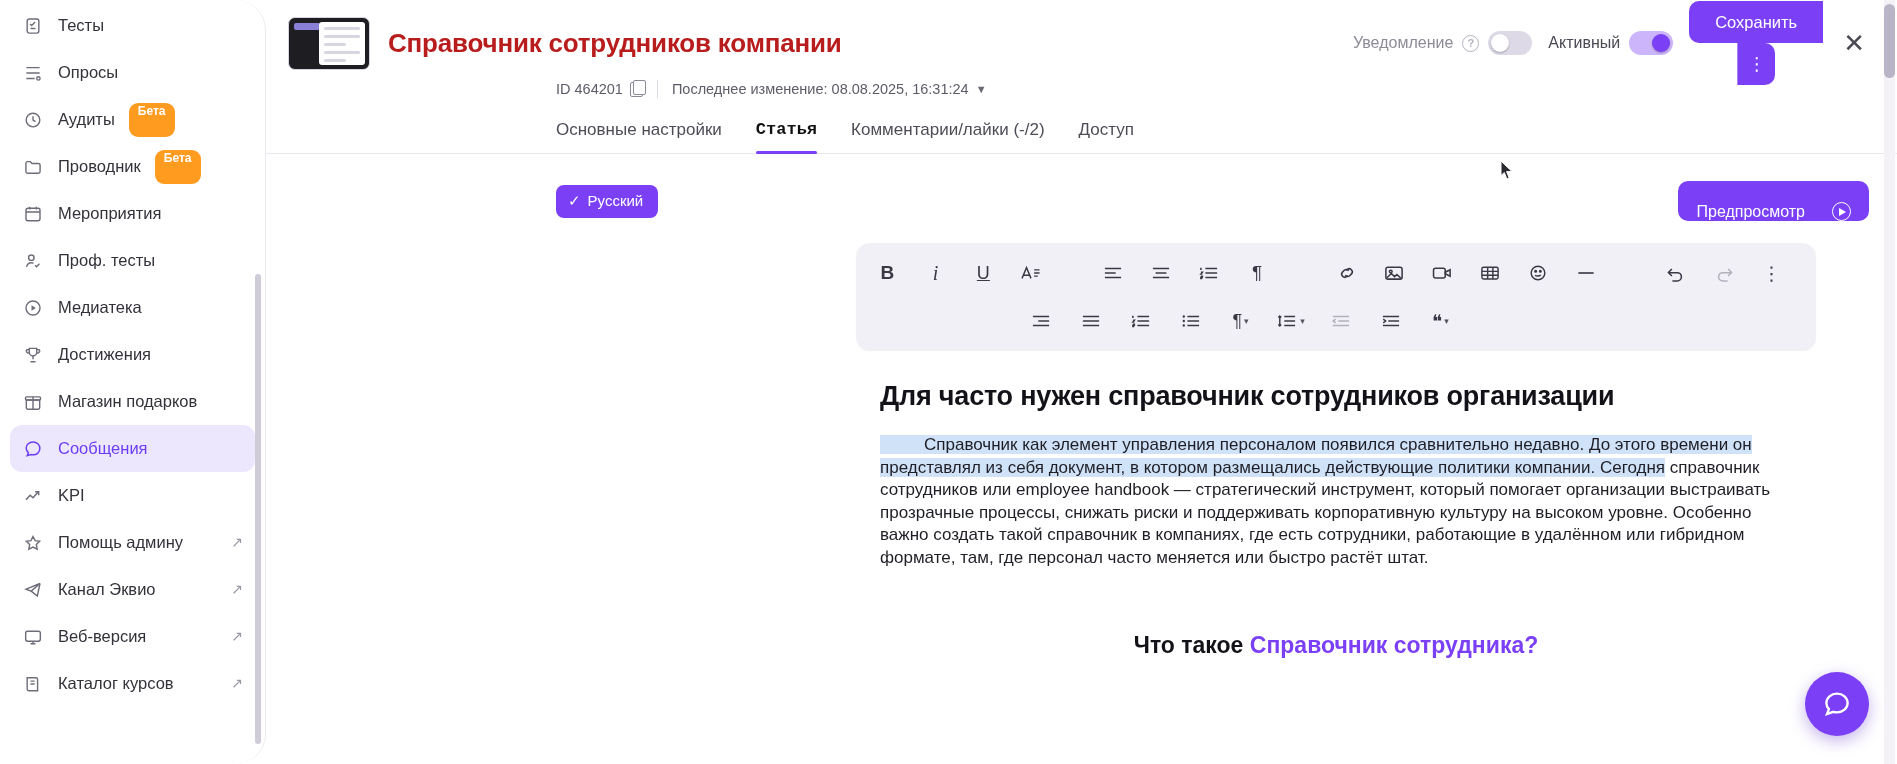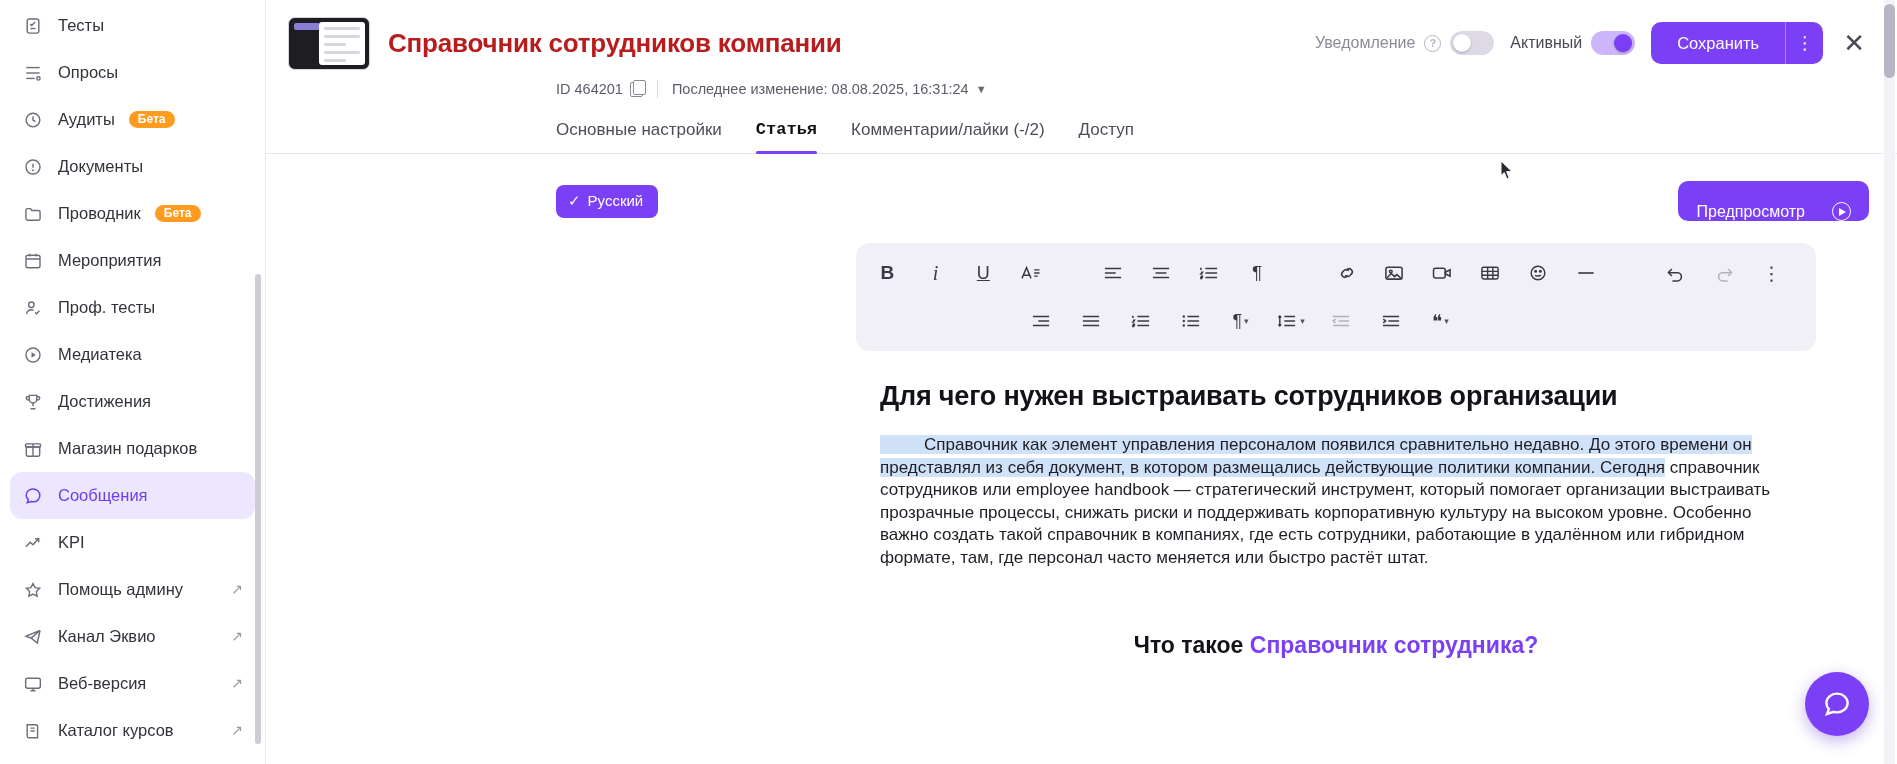--- a/index.html
+++ b/index.html
@@ -21,20 +21,21 @@
   
   .sidebar {
     width: 266px;
     height: 764px;
     background: #ffffff;
     border-right: 1px solid #eceaf0;
     position: relative;
     flex: 0 0 266px;
     padding-top: 2px;
     overflow: hidden;
+    border-radius: 30px;
   }
   .nav-item {
     display: flex;
     align-items: center;
     gap: 14px;
     height: 47px;
     margin: 0 10px;
     padding: 0 12px;
     border-radius: 12px;
     cursor: pointer;
@@ -53,21 +54,21 @@
     color: #6c3df4;
     font-weight: 500;
   }
   .nav-item.active .ico { color: #6c3df4; }
   .badge-beta {
     background: #ff9b1f;
     color: #fff;
     font-size: 12px;
     font-weight: 600;
     border-radius: 9px;
-    padding: 2px 9px 3px;
+    padding: 2px 9px 20px;
     line-height: 1;
   }
   .ext-arrow {
     margin-left: auto;
     color: #9a97a5;
     font-size: 14px;
     transform: translateY(-1px);
   }
   .sb-scroll {
     position: absolute;
@@ -417,30 +418,20 @@
       <span class="ico">
         <svg width="20" height="20" viewBox="0 0 24 24" fill="none" stroke="currentColor" stroke-width="1.7">
             <circle cx="12" cy="12" r="8.2"></circle>
             <path d="M12 7.5V12l3 2"></path>
           </svg>
       </span>
       <span>Аудиты</span>
       <span class="badge-beta">Бета</span>
     </div>
 
-    <div class="nav-item">
-      <span class="ico">
-        <svg width="20" height="20" viewBox="0 0 24 24" fill="none" stroke="currentColor" stroke-width="1.7">
-            <circle cx="12" cy="12" r="8.4"></circle>
-            <path d="M12 8v5"></path>
-            <circle cx="12" cy="15.8" r=".4" fill="currentColor"></circle>
-          </svg>
-      </span>
-      <span>Документы</span>
-    </div>
 
     <div class="nav-item">
       <span class="ico">
         <svg width="20" height="20" viewBox="0 0 24 24" fill="none" stroke="currentColor" stroke-width="1.7">
             <path d="M3.5 7.5a2 2 0 0 1 2-2h3.4l1.8 2.2h7.8a2 2 0 0 1 2 2v7.8a2 2 0 0 1-2 2H5.5a2 2 0 0 1-2-2z"></path>
           </svg>
       </span>
       <span>Проводник</span>
       <span class="badge-beta">Бета</span>
     </div>
@@ -585,21 +576,21 @@
           <span class="switch">
               <span class="knob"></span>
             </span>
         </div>
         <div class="toggle-group on">
           <span>Активный</span>
           <span class="switch on">
               <span class="knob"></span>
             </span>
         </div>
-        <div style="display:flex;align-items:center;">
+        <div style="display:flex;align-items:center;flex-direction:column;">
           <button class="btn-save">Сохранить</button>
           <button class="btn-kebab">⋮</button>
         </div>
         <button class="btn-close">✕</button>
       </div>
     </div>
 
     <div class="meta-row">
       <span class="meta-chip">
         <span>ID 464201</span>
@@ -757,21 +748,21 @@
             <svg width="22" height="18" viewBox="0 0 24 20" fill="none" stroke="currentColor" stroke-width="1.7">
                 <path d="M3 5h18M9 10h12M3 15h18"></path>
                 <path d="M3.4 8L6 10l-2.6 2"></path>
               </svg>
           </span>
           <span class="tb-btn" style="font-size:19px;">❝<span class="tb-caret">▾</span></span>
         </div>
       </div>
 
       <div class="doc-body">
-        <h1 class="h-main">Для чего нужен выстраивать сотрудников организации</h1>
+        <h1 class="h-main">Для часто нужен справочник сотрудников организации</h1>
         <p class="para"><span class="sel">Справочник как элемент управления персоналом появился сравнительно недавно. До этого времени он представлял из себя документ, в котором размещались действующие политики компании. Сегодня</span><span> справочник сотрудников или employee handbook — стратегический инструмент, который помогает организации выстраивать прозрачные процессы, снижать риски и поддерживать корпоративную культуру на высоком уровне. Особенно важно создать такой справочник в компаниях, где есть сотрудники, работающие в удалённом или гибридном формате, там, где персонал часто меняется или быстро растёт штат.</span></p>
         <h2 class="h-sub"><span>Что такое </span><span class="accent">Справочник сотрудника?</span></h2>
       </div>
     </div>
 
     <div class="cursor">
       <svg width="14" height="21" viewBox="0 0 14 21">
           <path d="M1 1l11 10.6H6.6l2.6 6.3-2.3 1-2.6-6.3-3.3 3z" fill="#2b2a33" stroke="#fff" stroke-width="1"></path>
         </svg>
     </div>

